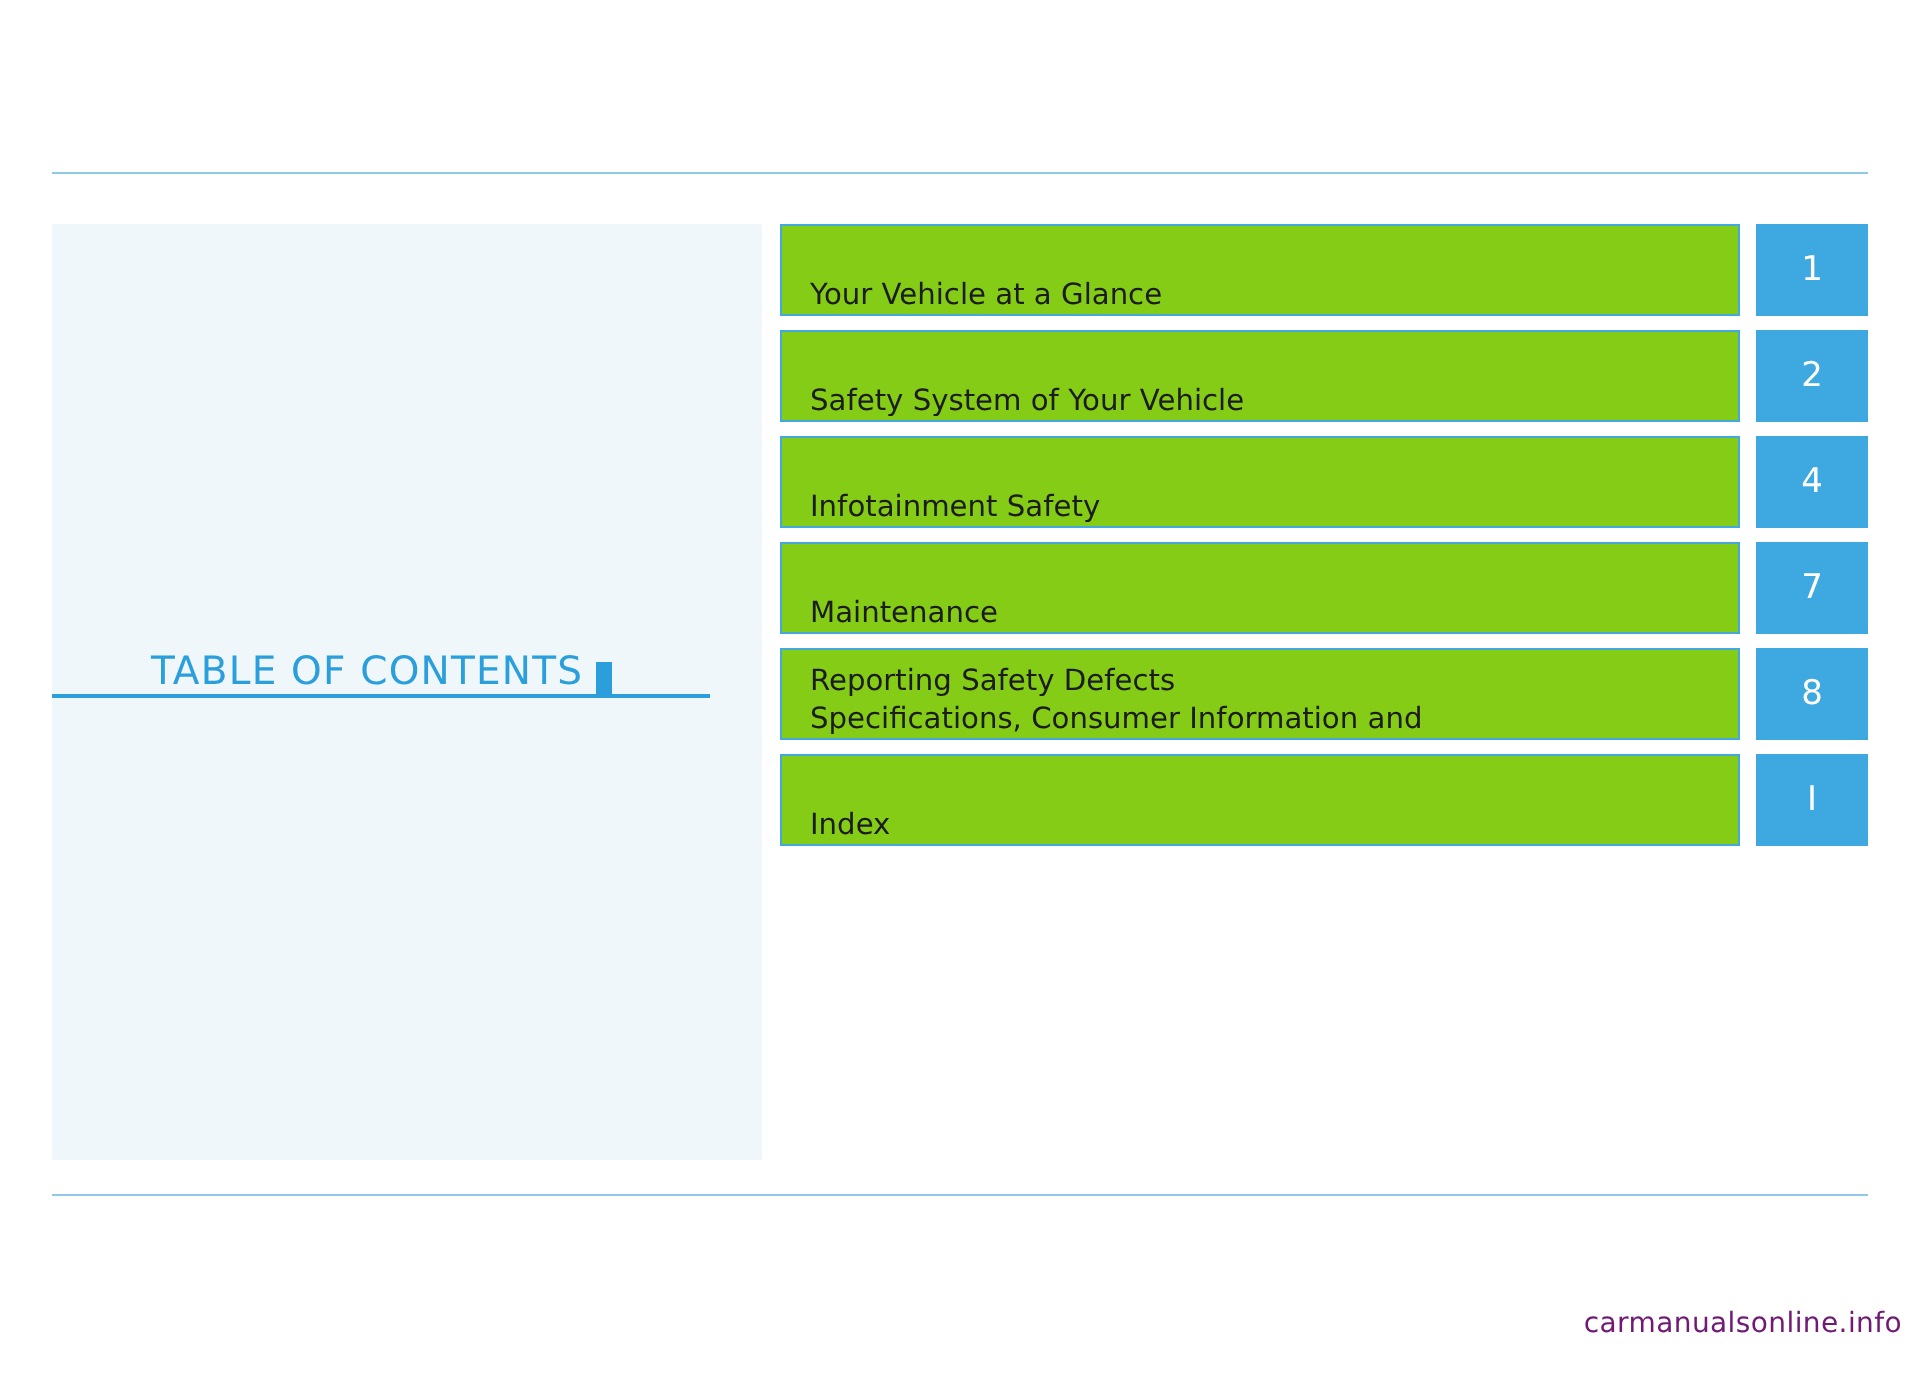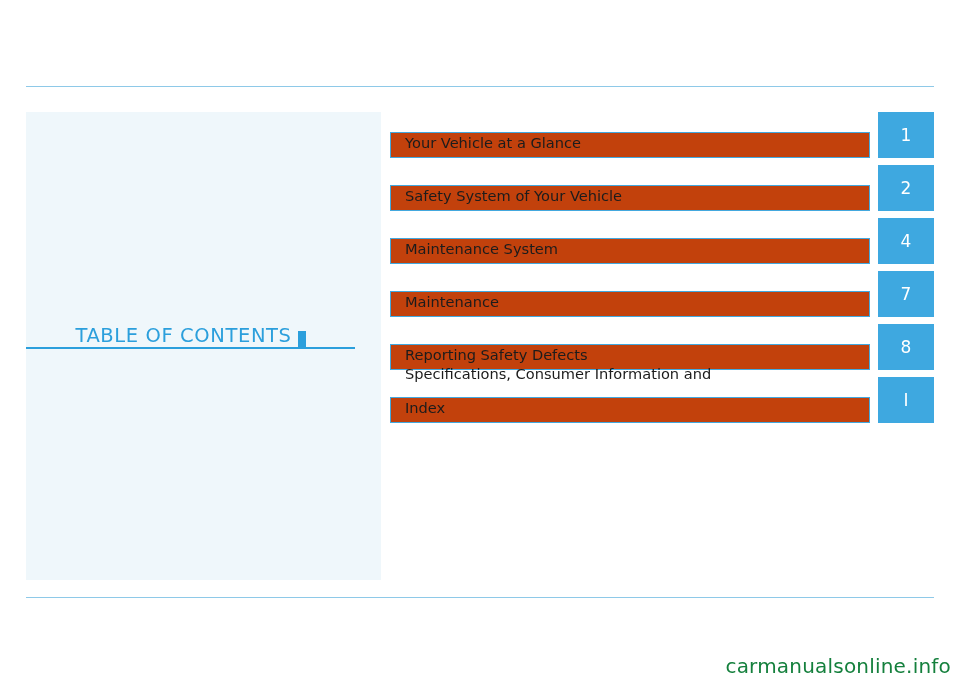--- a/index.html
+++ b/index.html
@@ -96,28 +96,27 @@
   .entry-row {
     display: flex;
     align-items: stretch;
     margin-bottom: 7px;
     height: 46px;
   }
   .entry-title {
     width: 497px;
     box-sizing: border-box;
     border: 1px solid #43a8de;
-    background: #c2410c;
-    display: flex;
-    align-items: flex-start;
+    background: #84cc16;
+    display: flex;
+    align-items: flex-end;
     padding-left: 14px;
     font-size: 14.6px;
     color: #1c1c1c;
     line-height: 19px;
-    margin-top: 20px;
   }
   .entry-title .two-line {
     display: block;
   }
   .entry-title .two-line span {
     display: block;
   }
   .entry-num {
     width: 58px;
     margin-left: 8px;
@@ -130,22 +129,22 @@
     font-size: 17px;
   }
 
   
   .watermark {
     position: absolute;
     left: 431px;
     top: 654px;
     width: 520px;
     text-align: right;
-    color: #15803d;
-    font-size: 20px;
+    color: #701a75;
+    font-size: 14px;
     letter-spacing: 0.2px;
     font-family: "DejaVu Sans", sans-serif;
   }
 </style>
 </head>
 <body>
 
 <div class="page">
 
   <div class="rule-top"></div>
@@ -171,21 +170,21 @@
     <div class="entry-row">
       <div class="entry-title">
         <span>Safety System of Your Vehicle</span>
       </div>
       <div class="entry-num">2</div>
     </div>
 
 
     <div class="entry-row">
       <div class="entry-title">
-        <span>Maintenance System</span>
+        <span>Infotainment Safety</span>
       </div>
       <div class="entry-num">4</div>
     </div>
 
 
 
     <div class="entry-row">
       <div class="entry-title">
         <span>Maintenance</span>
       </div>

